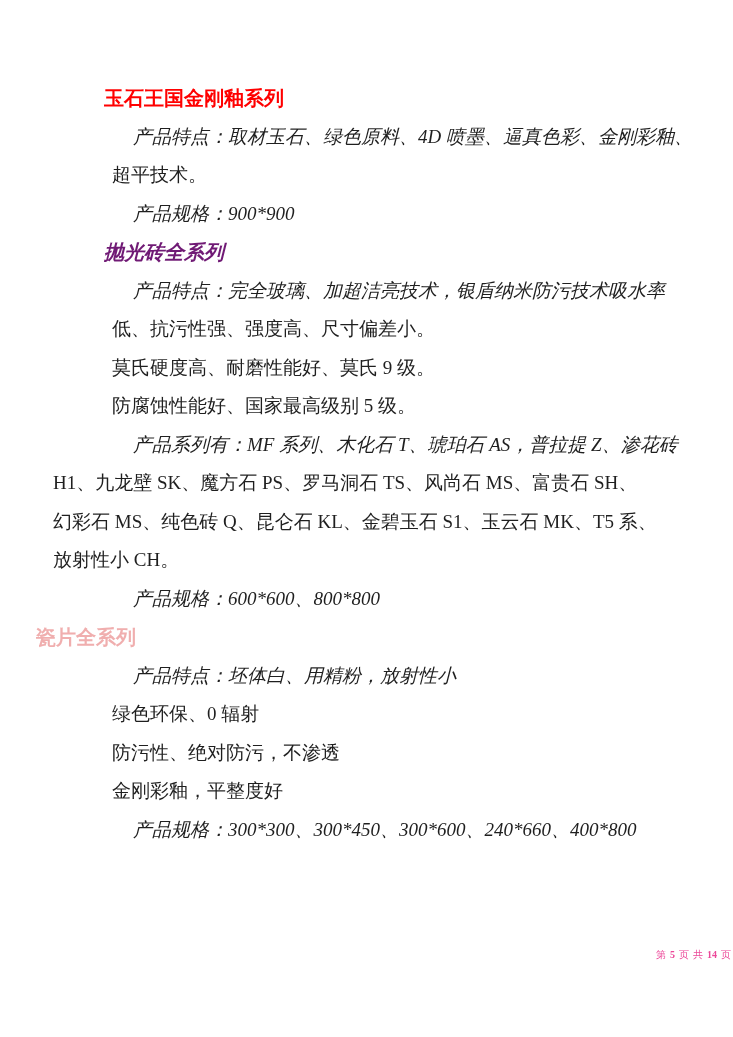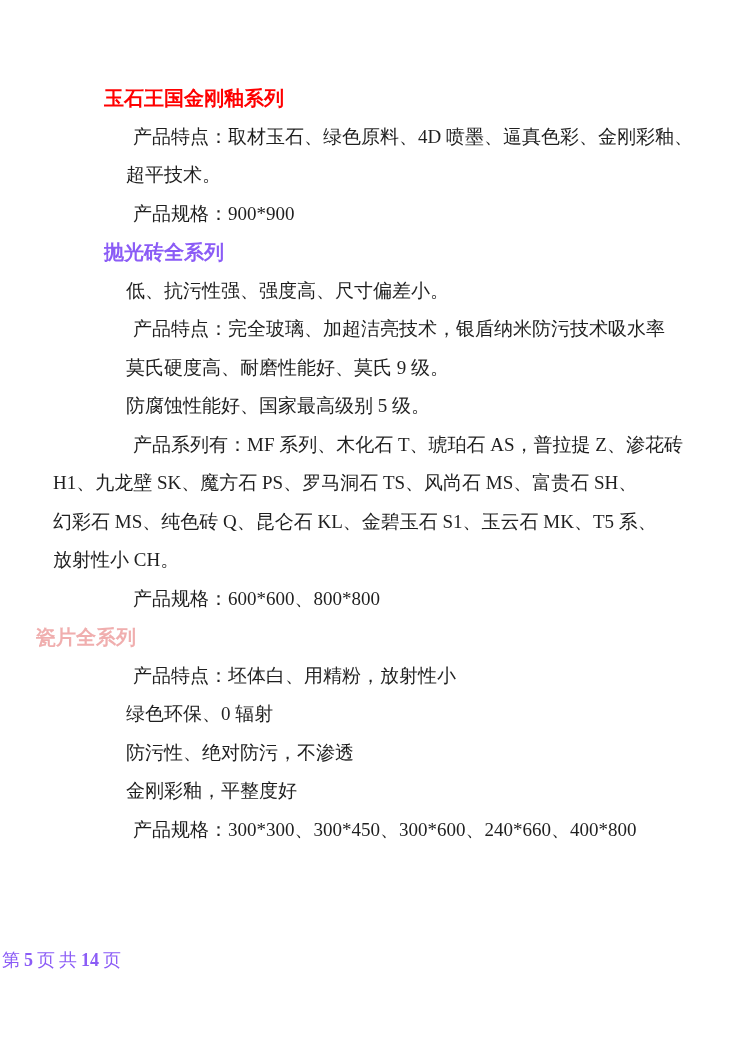--- a/index.html
+++ b/index.html
@@ -22,54 +22,54 @@
   .content {
     padding-top: 79px;
   }
   .line {
     height: 38.5px;
     line-height: 38.5px;
     font-size: 19px;
     white-space: nowrap;
     padding-left: 53px;
   }
-  .line.label { padding-left: 133px; }
-  .line.hang  { padding-left: 112px; margin-left: 14px; }
+  .line.label { padding-left: 133px; font-style: italic; }
+  .line.hang  { padding-left: 112px; }
   .line.heading {
     font-weight: bold;
     font-size: 20px;
     padding-left: 104px;
   }
   .footer {
     position: absolute;
     top: 948px;
     left: 0;
     width: 100%;
-    text-align: left;
-    font-size: 18px;
-    color: #8b5cf6;
+    text-align: right;
+    font-size: 10px;
+    color: #ec4899;
     white-space: nowrap;
   }
   .footer span { margin: 0 2px; }
   .footer .num { font-weight: bold; }
 </style>
 </head>
 <body>
 
 <div class="page">
   <div class="content">
 
     <div class="line heading" style="color: rgb(255, 0, 0);">玉石王国金刚釉系列</div>
     <div class="line label">产品特点：取材玉石、绿色原料、4D 喷墨、逼真色彩、金刚彩釉、</div>
     <div class="line hang">超平技术。</div>
     <div class="line label">产品规格：900*900</div>
 
-    <div class="line heading" style="color: #8b5cf6;">抛光砖全系列</div>
+    <div class="line heading" style="color: #701a75; font-style: italic;">抛光砖全系列</div>
+    <div class="line label">产品特点：完全玻璃、加超洁亮技术，银盾纳米防污技术吸水率</div>
     <div class="line hang">低、抗污性强、强度高、尺寸偏差小。</div>
-    <div class="line label">产品特点：完全玻璃、加超洁亮技术，银盾纳米防污技术吸水率</div>
     <div class="line hang">莫氏硬度高、耐磨性能好、莫氏 9 级。</div>
     <div class="line hang">防腐蚀性能好、国家最高级别 5 级。</div>
     <div class="line label">产品系列有：MF 系列、木化石 T、琥珀石 AS，普拉提 Z、渗花砖</div>
     <div class="line">H1、九龙壁 SK、魔方石 PS、罗马洞石 TS、风尚石 MS、富贵石 SH、</div>
     <div class="line">幻彩石 MS、纯色砖 Q、昆仑石 KL、金碧玉石 S1、玉云石 MK、T5 系、</div>
     <div class="line">放射性小 CH。</div>
     <div class="line label">产品规格：600*600、800*800</div>
 
     <div class="line heading" style="color: rgb(240, 174, 174); padding-left: 36px;">瓷片全系列</div>
     <div class="line label">产品特点：坯体白、用精粉，放射性小</div>

